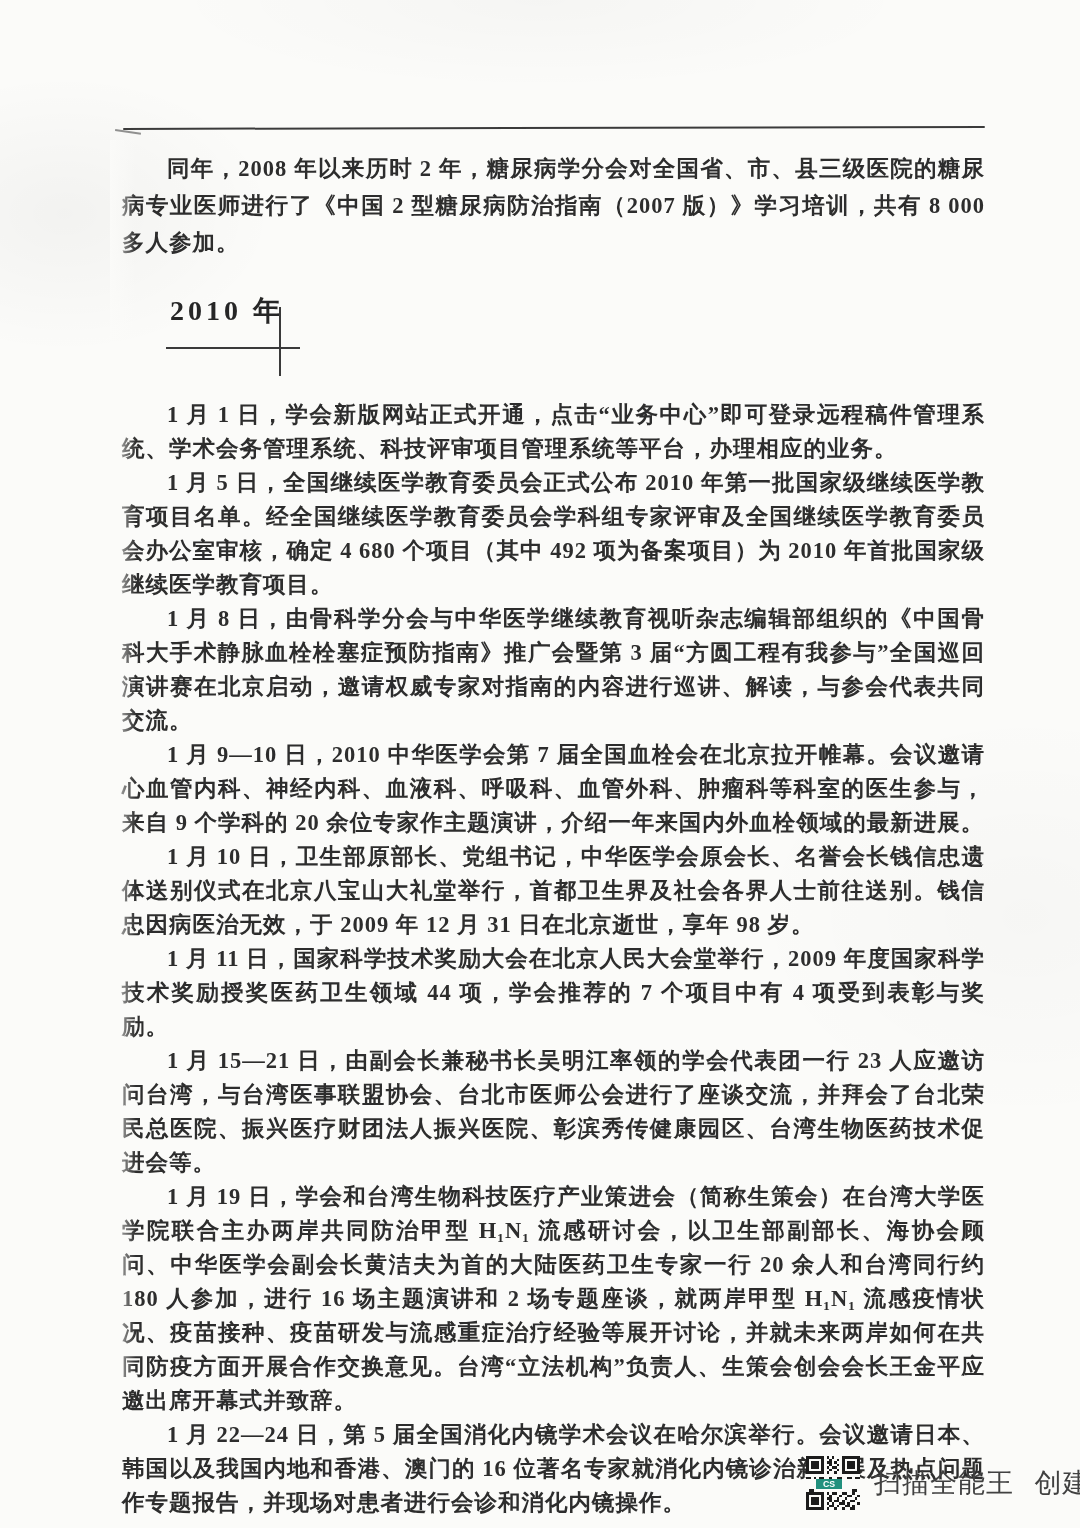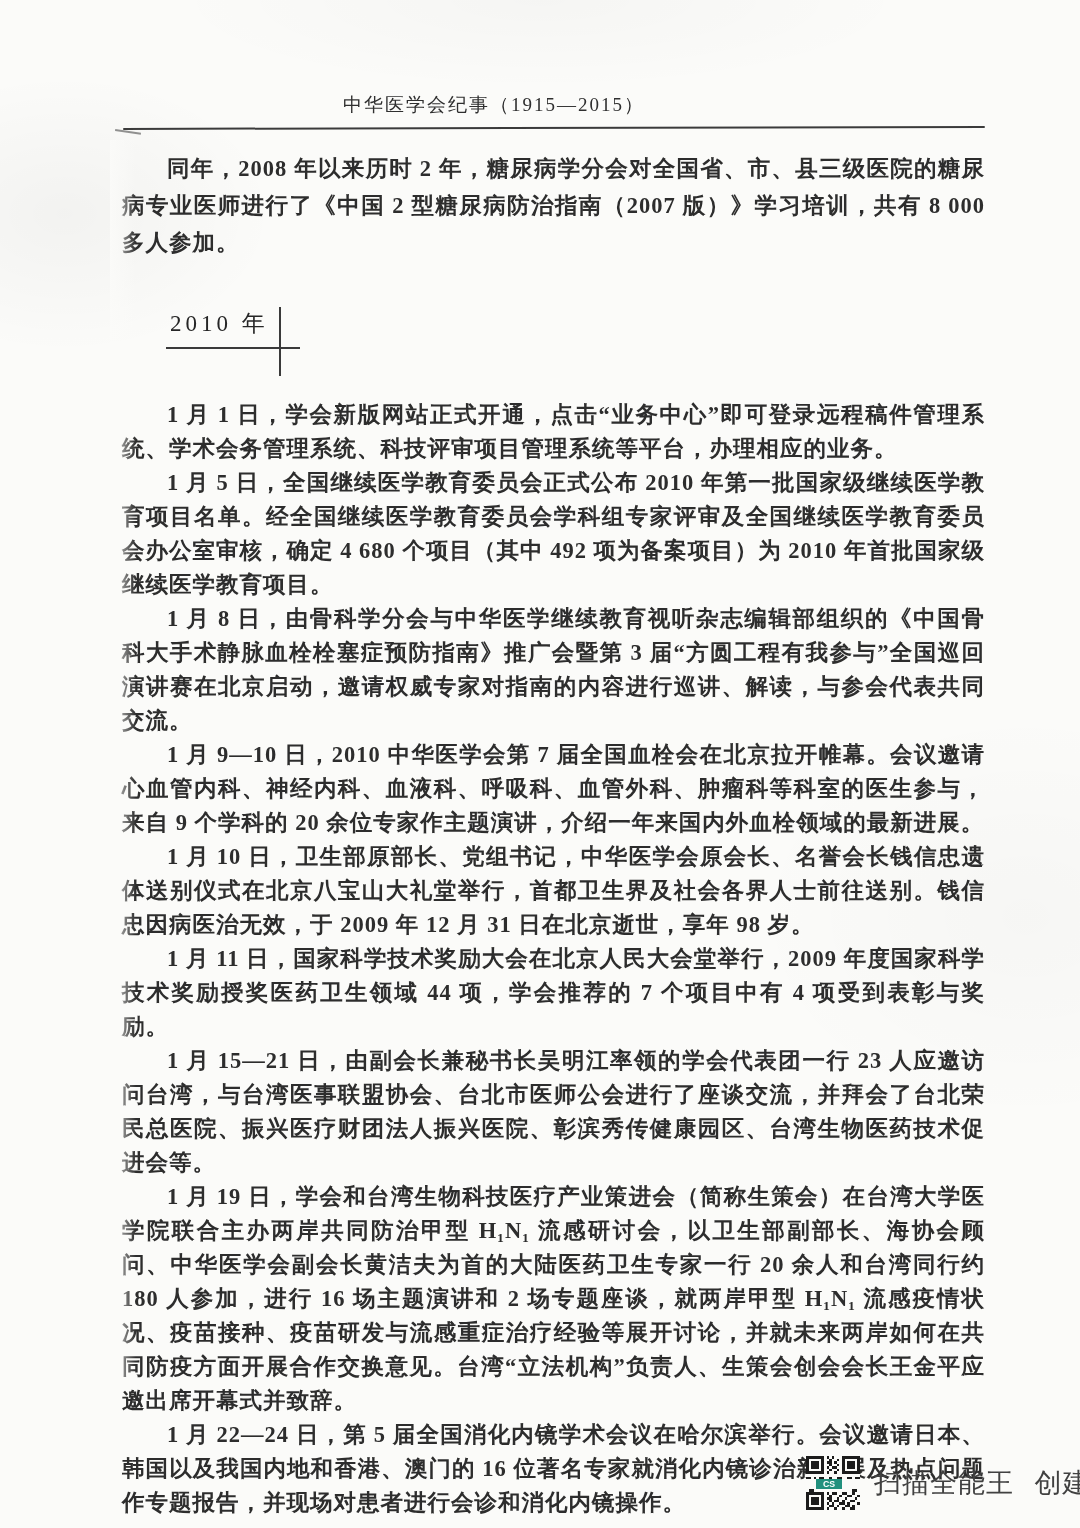--- a/index.html
+++ b/index.html
@@ -58,24 +58,24 @@
     text-indent: 2em;
     text-align: justify;
     font-size: 22.5px;
     font-weight: 600;
     letter-spacing: 1px;
     color: #2d2d2d;
   }
   .intro-block p { line-height: 37px; }
   .year-heading {
     position: absolute;
-    top: 308px;
+    top: 292px;
     left: 170px;
-    font-size: 23px;
-    font-weight: 400;
+    font-size: 28px;
+    font-weight: 700;
     letter-spacing: 4px;
     color: #262626;
   }
   .year-underline {
     position: absolute;
     top: 347px;
     left: 166px;
     width: 134px;
     height: 2px;
     background: #3a3a3a;
@@ -131,21 +131,20 @@
     word-spacing: 12px;
     letter-spacing: 1px;
     white-space: nowrap;
   }
 </style>
 </head>
 <body>
 
 <div class="page">
 
-  <div class="running-header">中华医学会纪事（1915—2015）</div>
   <div class="header-rule"></div>
 
   <div class="intro-block">
     <p>同年，2008 年以来历时 2 年，糖尿病学分会对全国省、市、县三级医院的糖尿病专业医师进行了《中国 2 型糖尿病防治指南（2007 版）》学习培训，共有 8 000 多人参加。</p>
   </div>
 
   <div class="year-heading">2010 年</div>
   <div class="year-underline"></div>
   <div class="year-tick"></div>
 

